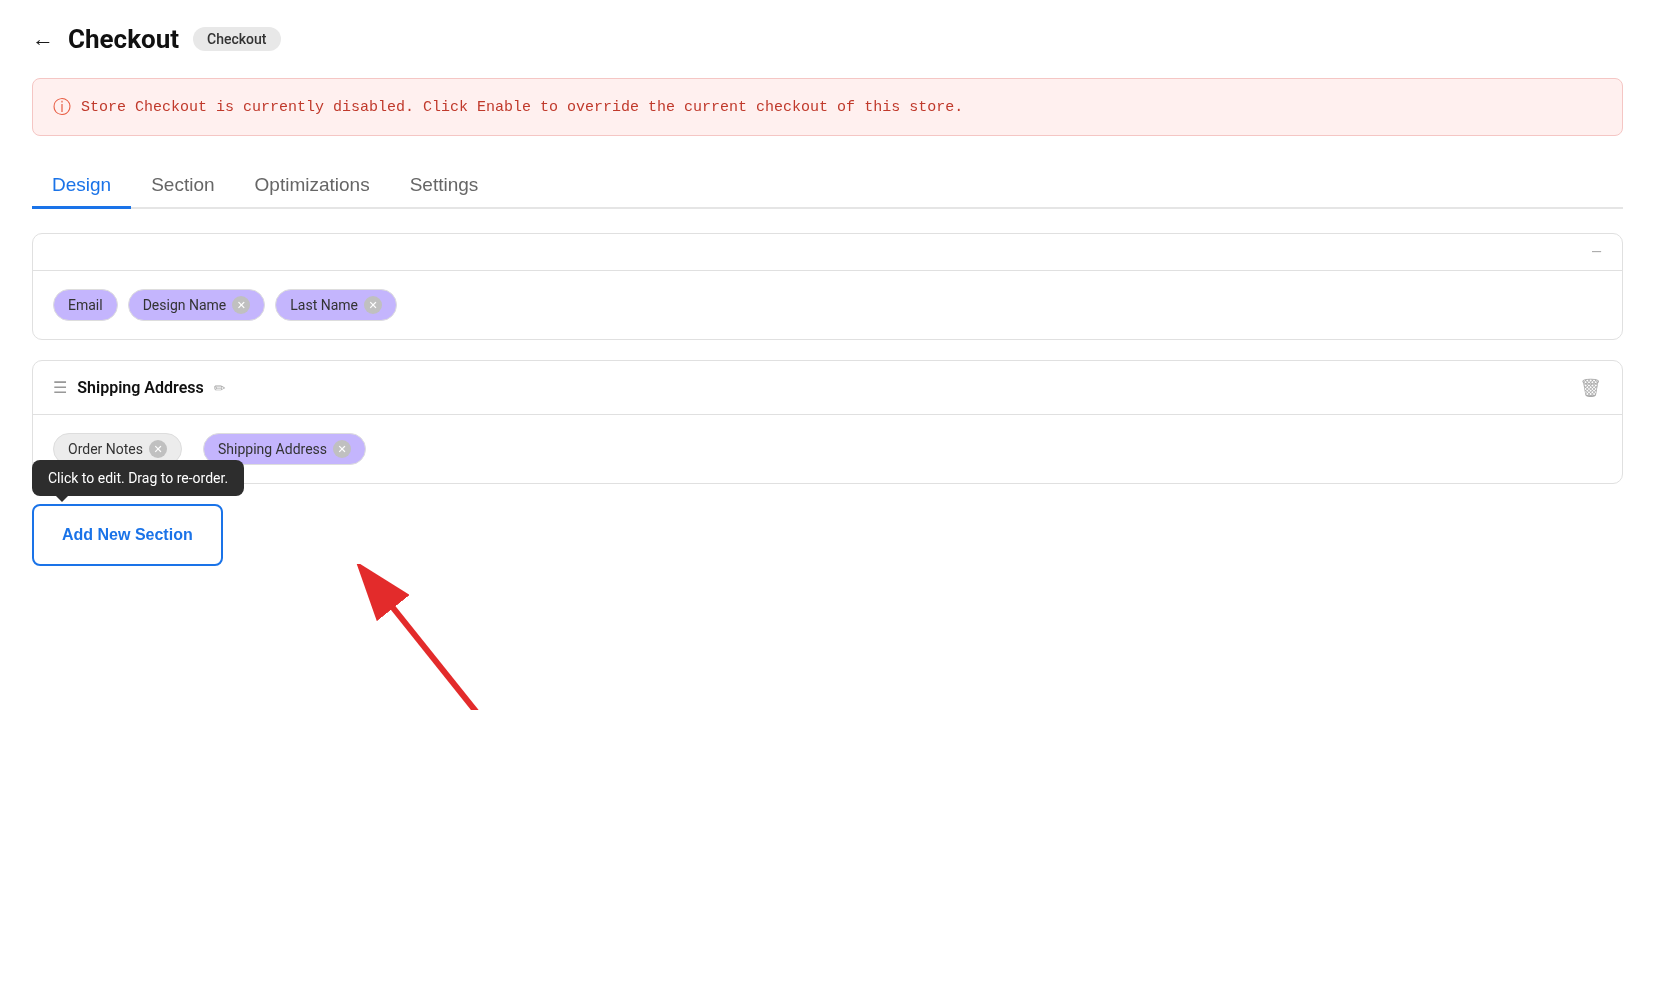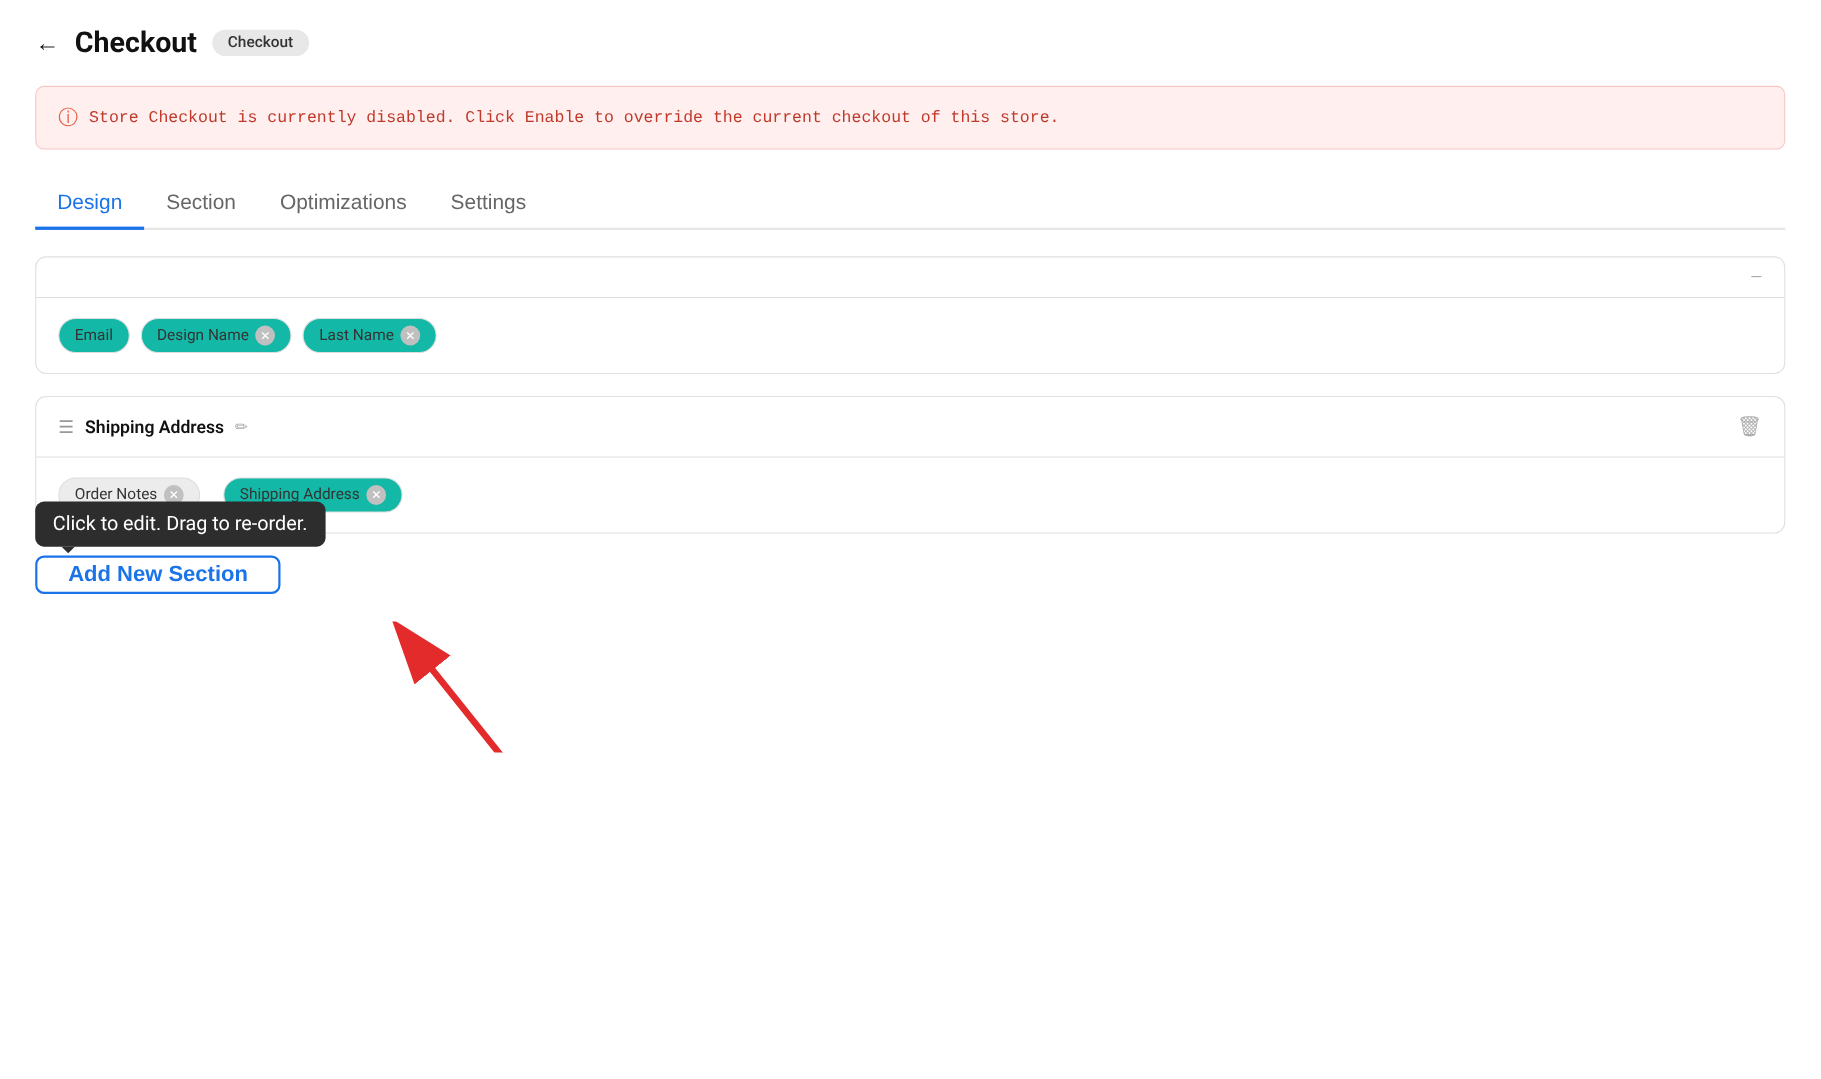--- a/index.html
+++ b/index.html
@@ -155,21 +155,21 @@
     
     .tag {
       display: flex;
       align-items: center;
       gap: 6px;
       border: 1px solid #ddd;
       border-radius: 20px;
       padding: 6px 14px;
       font-size: 14px;
       color: #333;
-      background: #14b8a6;
+      background: #c4b5fd;
       cursor: pointer;
     }
     .tag.highlighted {
       background: #ececec;
     }
     .tag-close {
       background: #c0c0c0;
       border-radius: 50%;
       width: 18px;
       height: 18px;
@@ -209,43 +209,43 @@
     
     .tooltip-container {
       position: relative;
       display: inline-block;
     }
     .tooltip-box {
       background: #2d2d2d;
       color: #fff;
       border-radius: 8px;
       padding: 10px 16px;
-      font-size: 18px;
+      font-size: 14px;
       white-space: nowrap;
       position: absolute;
       bottom: calc(100% + 8px);
       left: 0;
       z-index: 10;
     }
     .tooltip-box::after {
       content: '';
       position: absolute;
       top: 100%;
       left: 24px;
       border: 6px solid transparent;
       border-top-color: #2d2d2d;
     }
 
     
     .add-section-btn {
       border: 2px solid #1a73e8;
       border-radius: 8px;
-      padding: 4px 28px;
+      padding: 20px 28px;
       color: #1a73e8;
-      font-size: 20px;
+      font-size: 16px;
       font-weight: 600;
       background: #fff;
       cursor: pointer;
       display: inline-block;
     }
 
     .bottom-area {
       position: relative;
       margin-top: 8px;
       padding-bottom: 120px;

